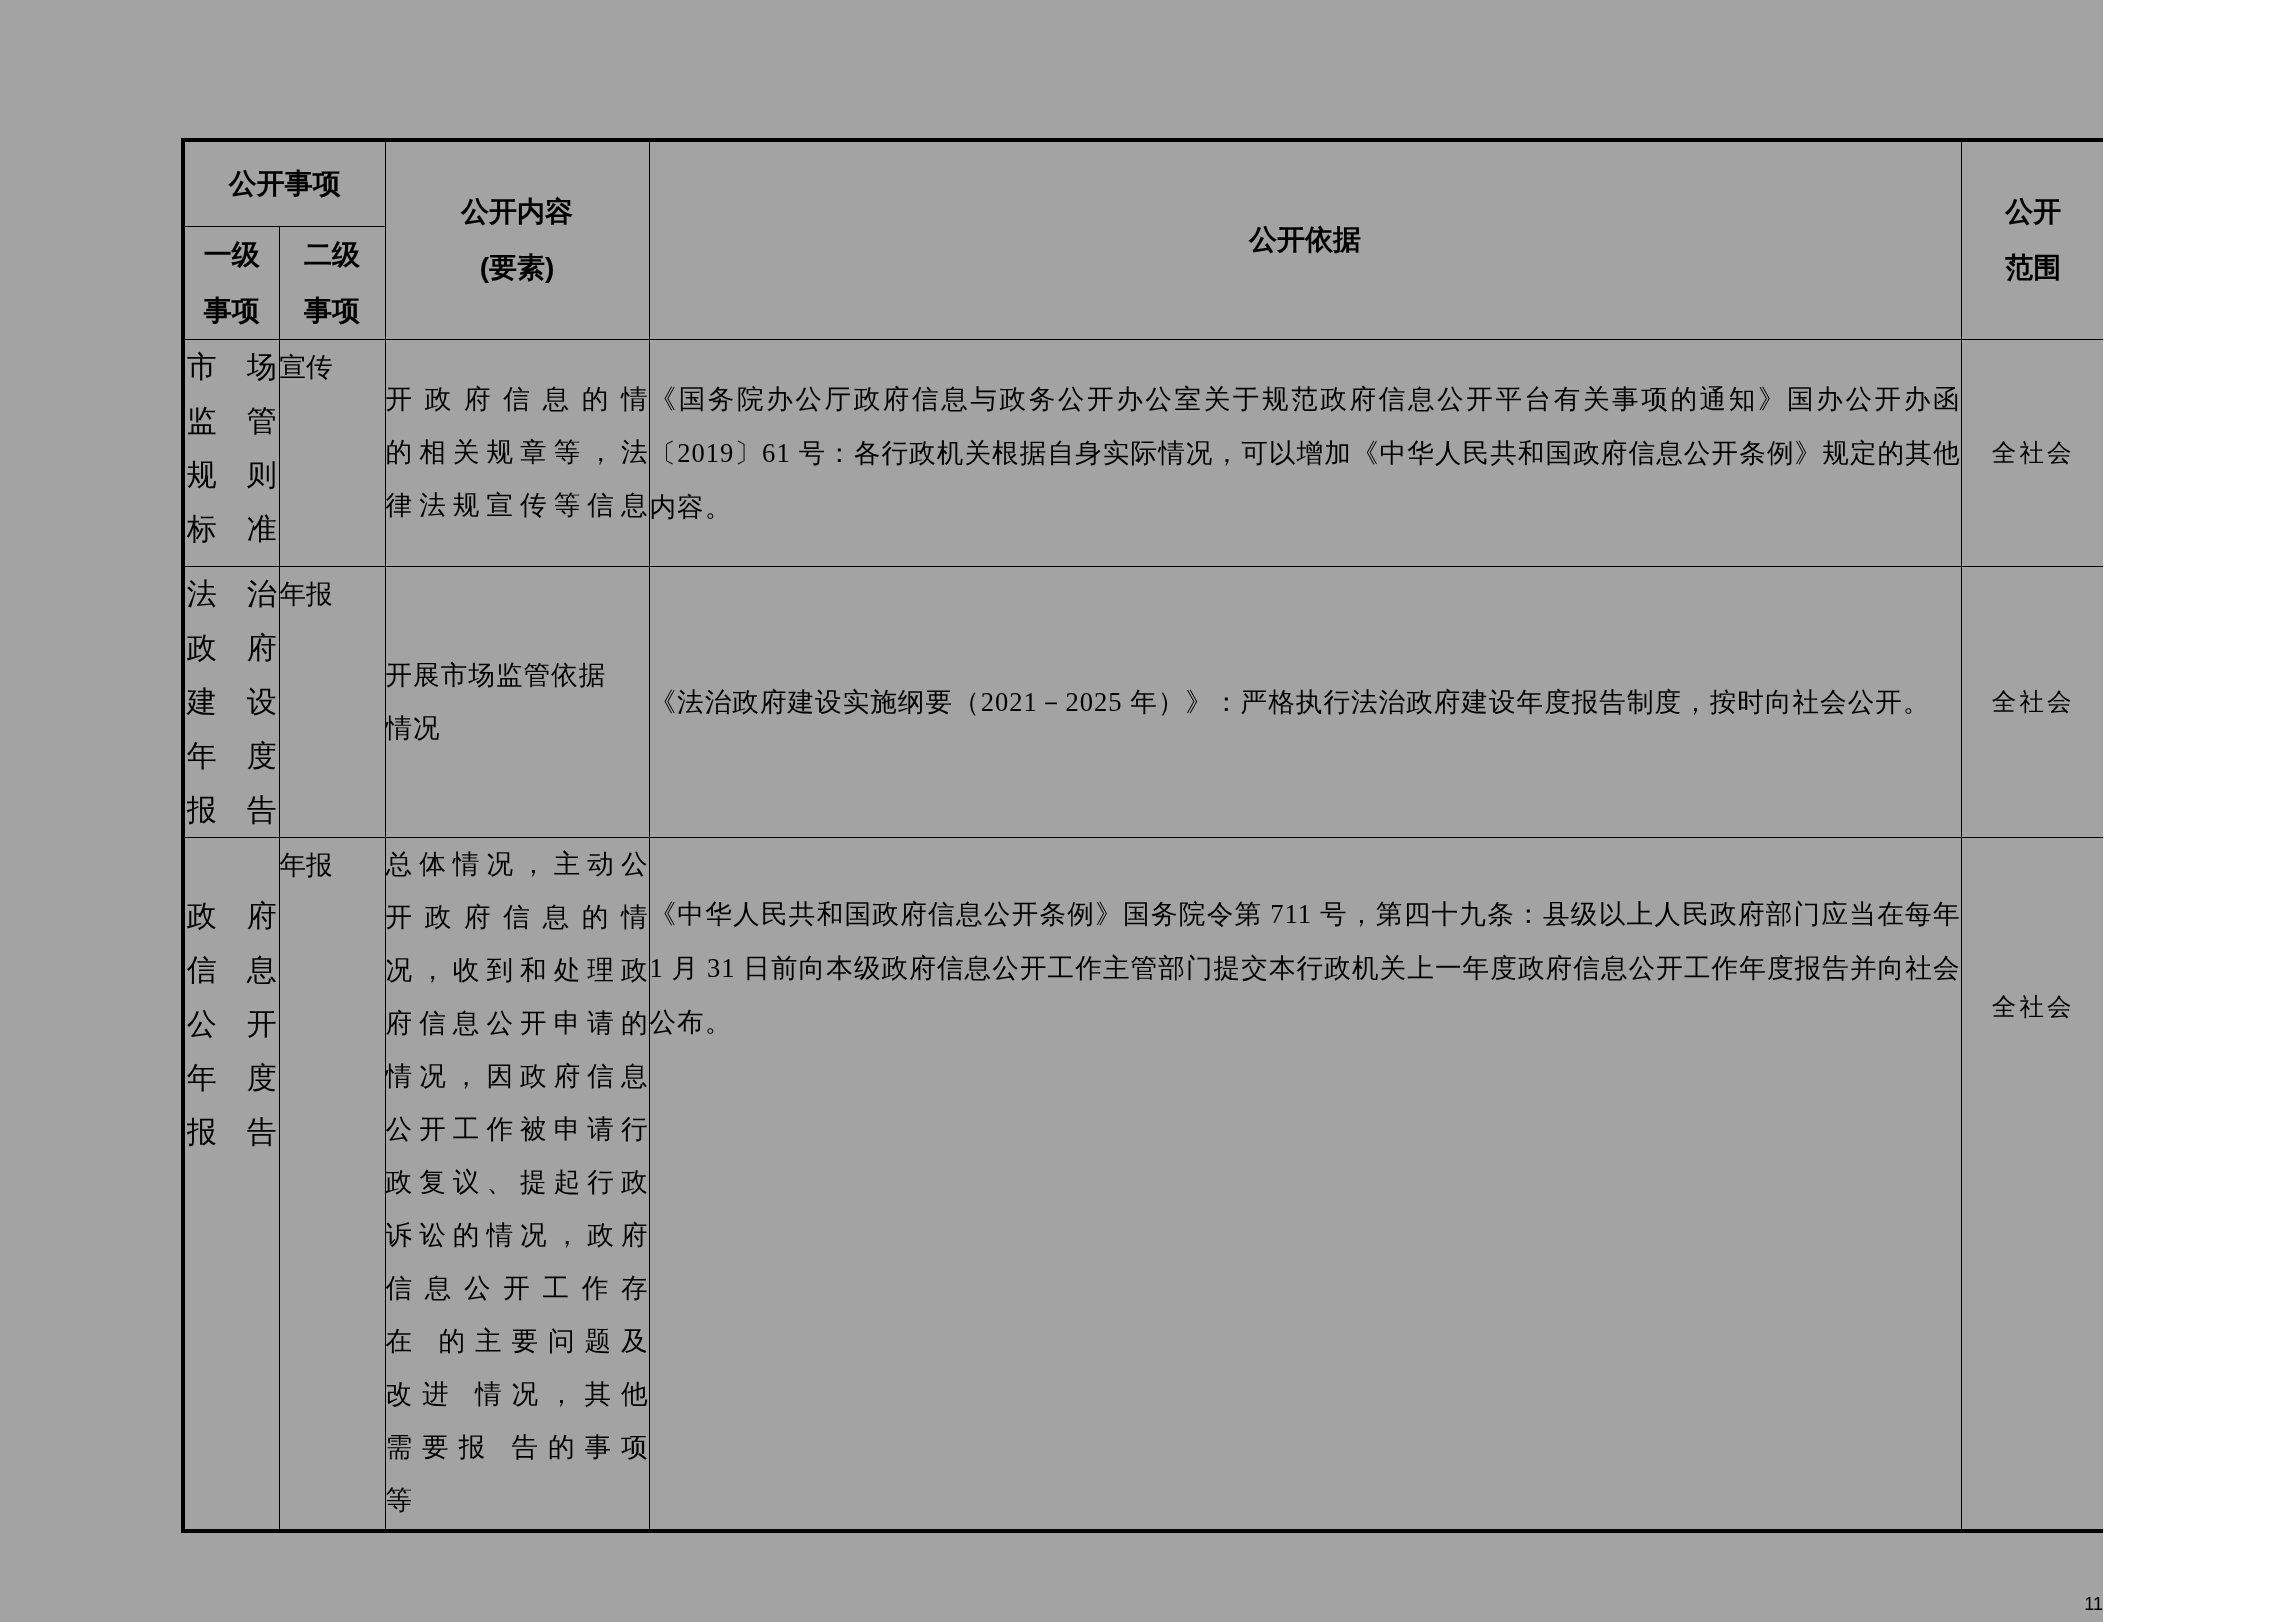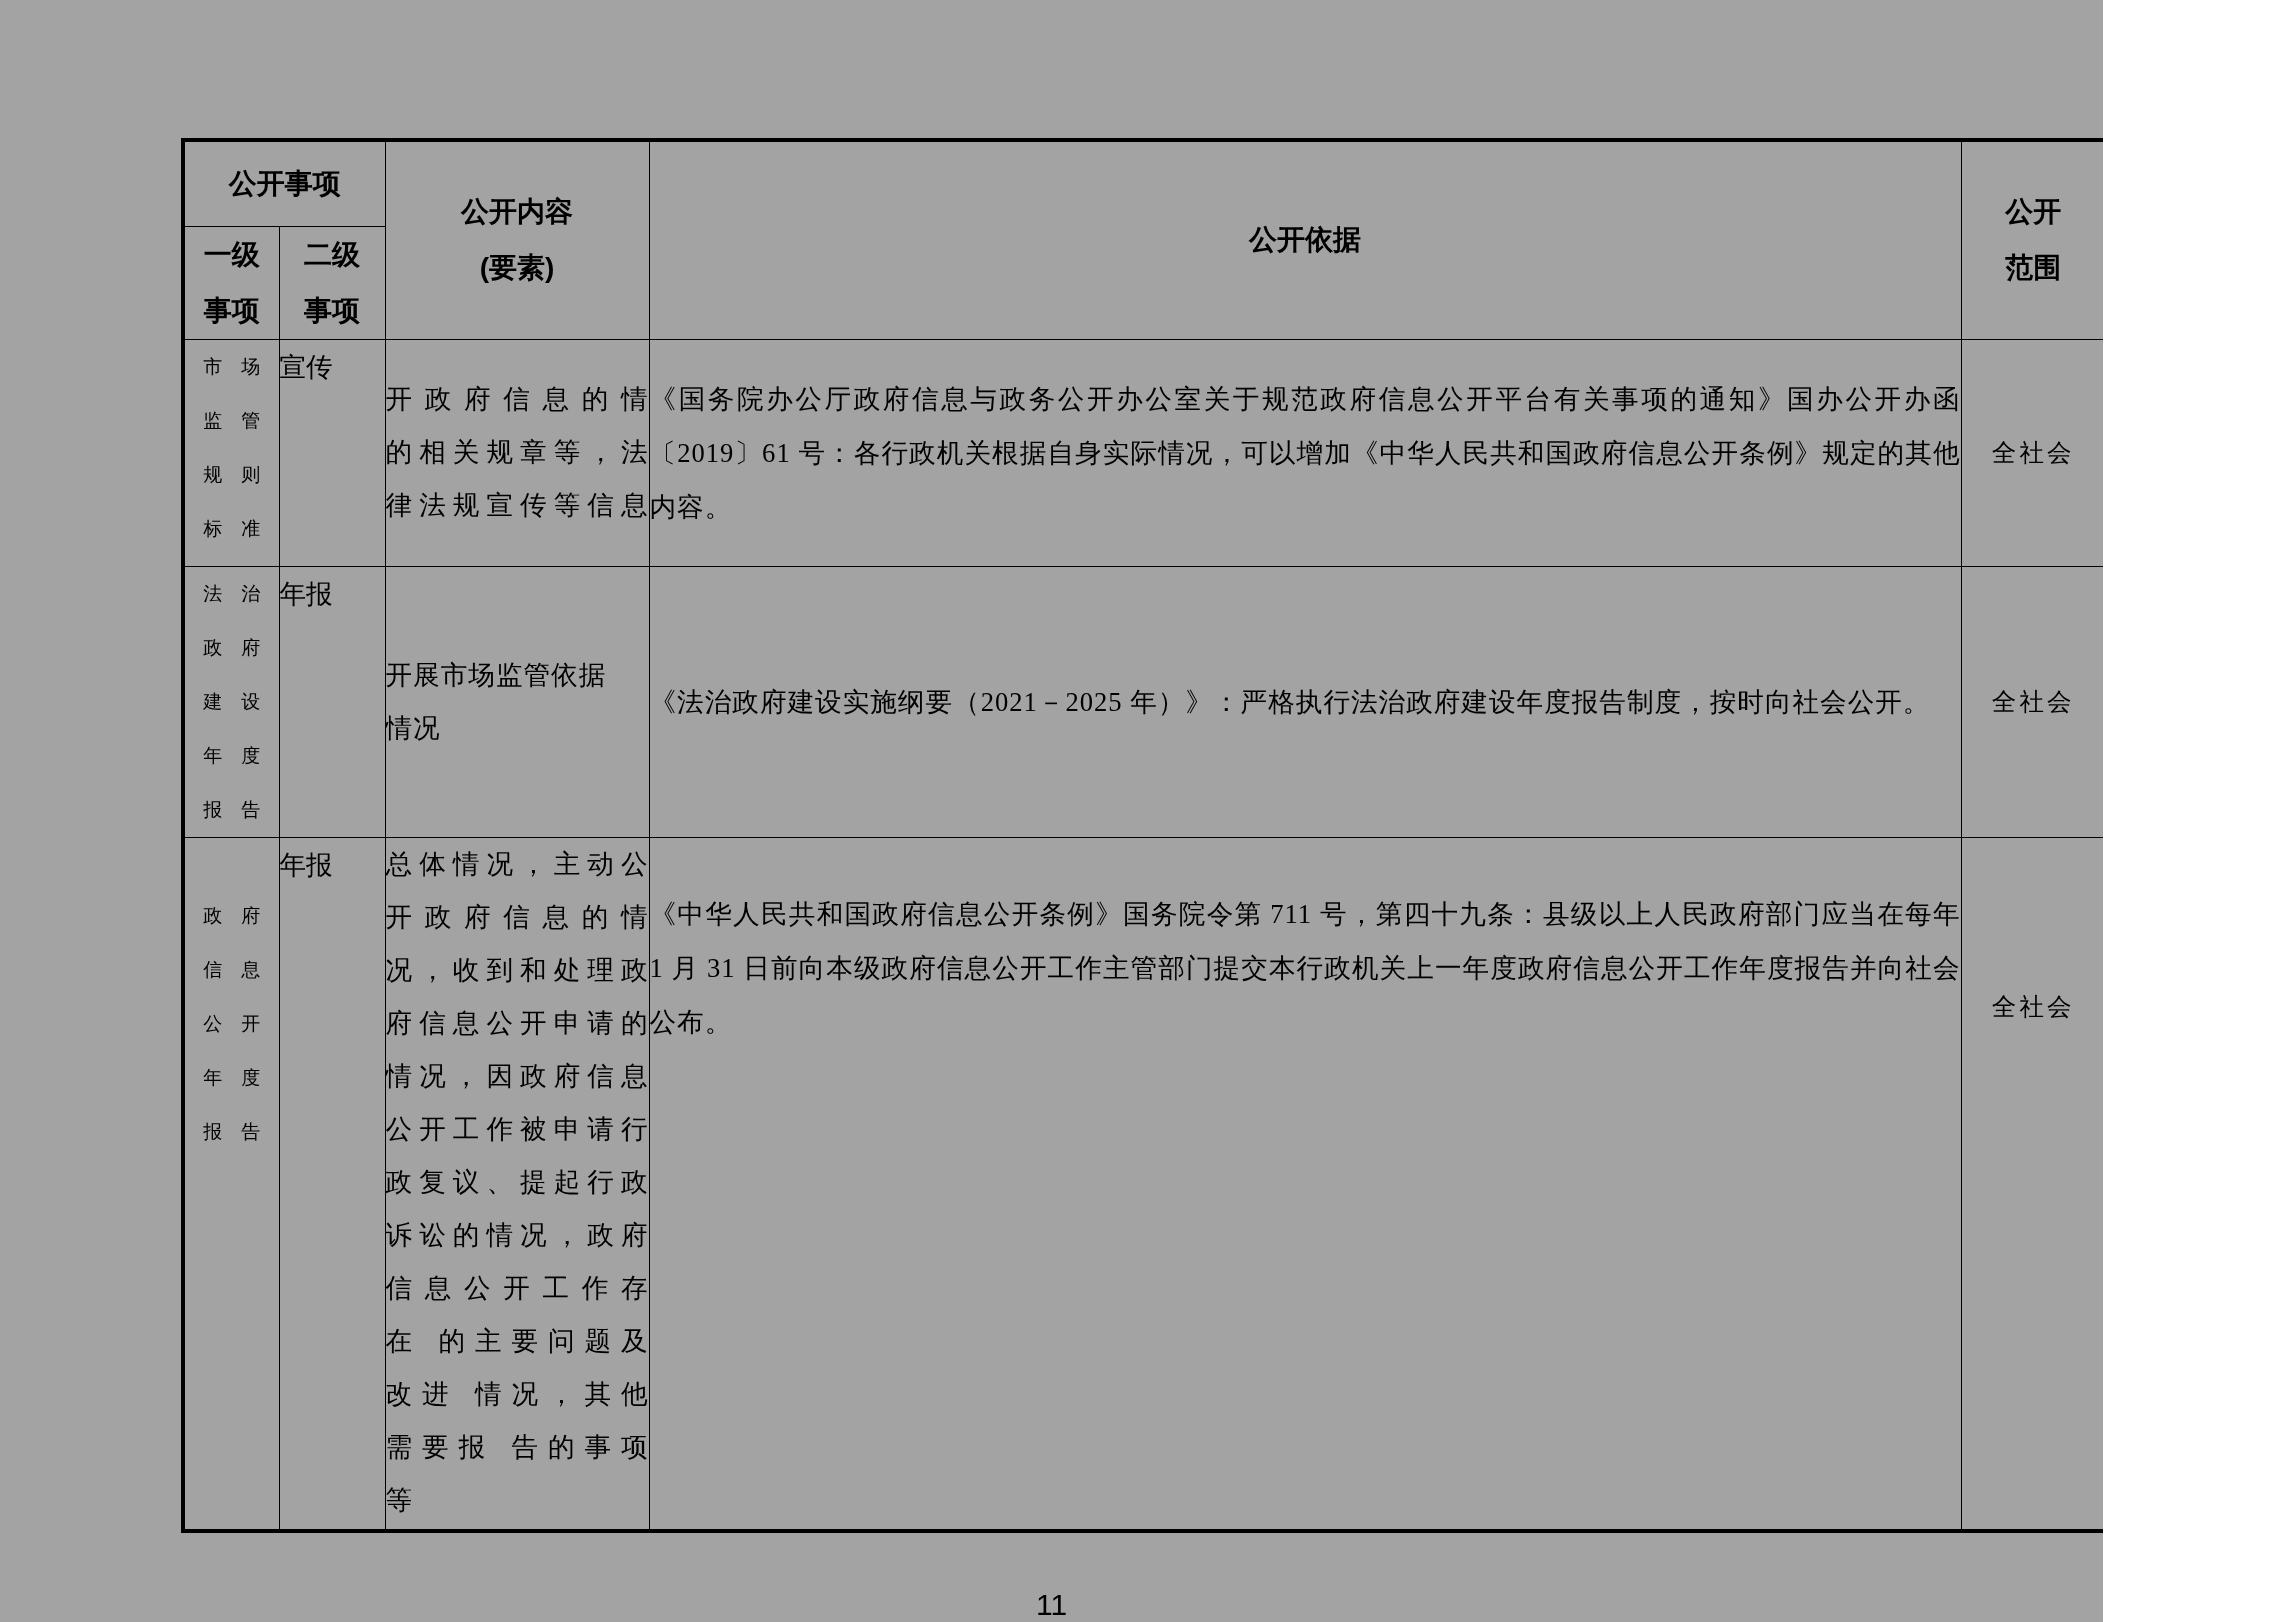--- a/index.html
+++ b/index.html
@@ -30,21 +30,21 @@
     font-family: "Liberation Sans", sans-serif;
     font-weight: 700;
     font-size: 28px;
     line-height: 56px;
     text-align: center;
     vertical-align: middle;
     white-space: pre-line;
   }
   
   .c0 {
-    font-size: 19px;
+    font-size: 30px;
     line-height: 54px;
     text-align: center;
     vertical-align: top;
     white-space: pre-line;
   }
   .c0.pt100 { padding-top: 51px; }
   
   .c1 {
     font-size: 26.6px;
     line-height: 54px;
@@ -79,23 +79,23 @@
     line-height: 31px;
   }
   .c4.pt300 { vertical-align: top; padding-top: 153px; }
   .mid { vertical-align: middle; }
   .top { vertical-align: top; }
   .pagenum {
     position: absolute;
     left: 0;
     right: 0;
     top: 1590px;
-    text-align: center;
+    text-align: right;
     font-family: "Liberation Sans", sans-serif;
-    font-size: 30px;
+    font-size: 18px;
     line-height: 29px;
   }
 </style>
 </head>
 <body>
 
 <div class="page">
   <table class="doc-table">
     <colgroup>
       <col style="width:96px">

